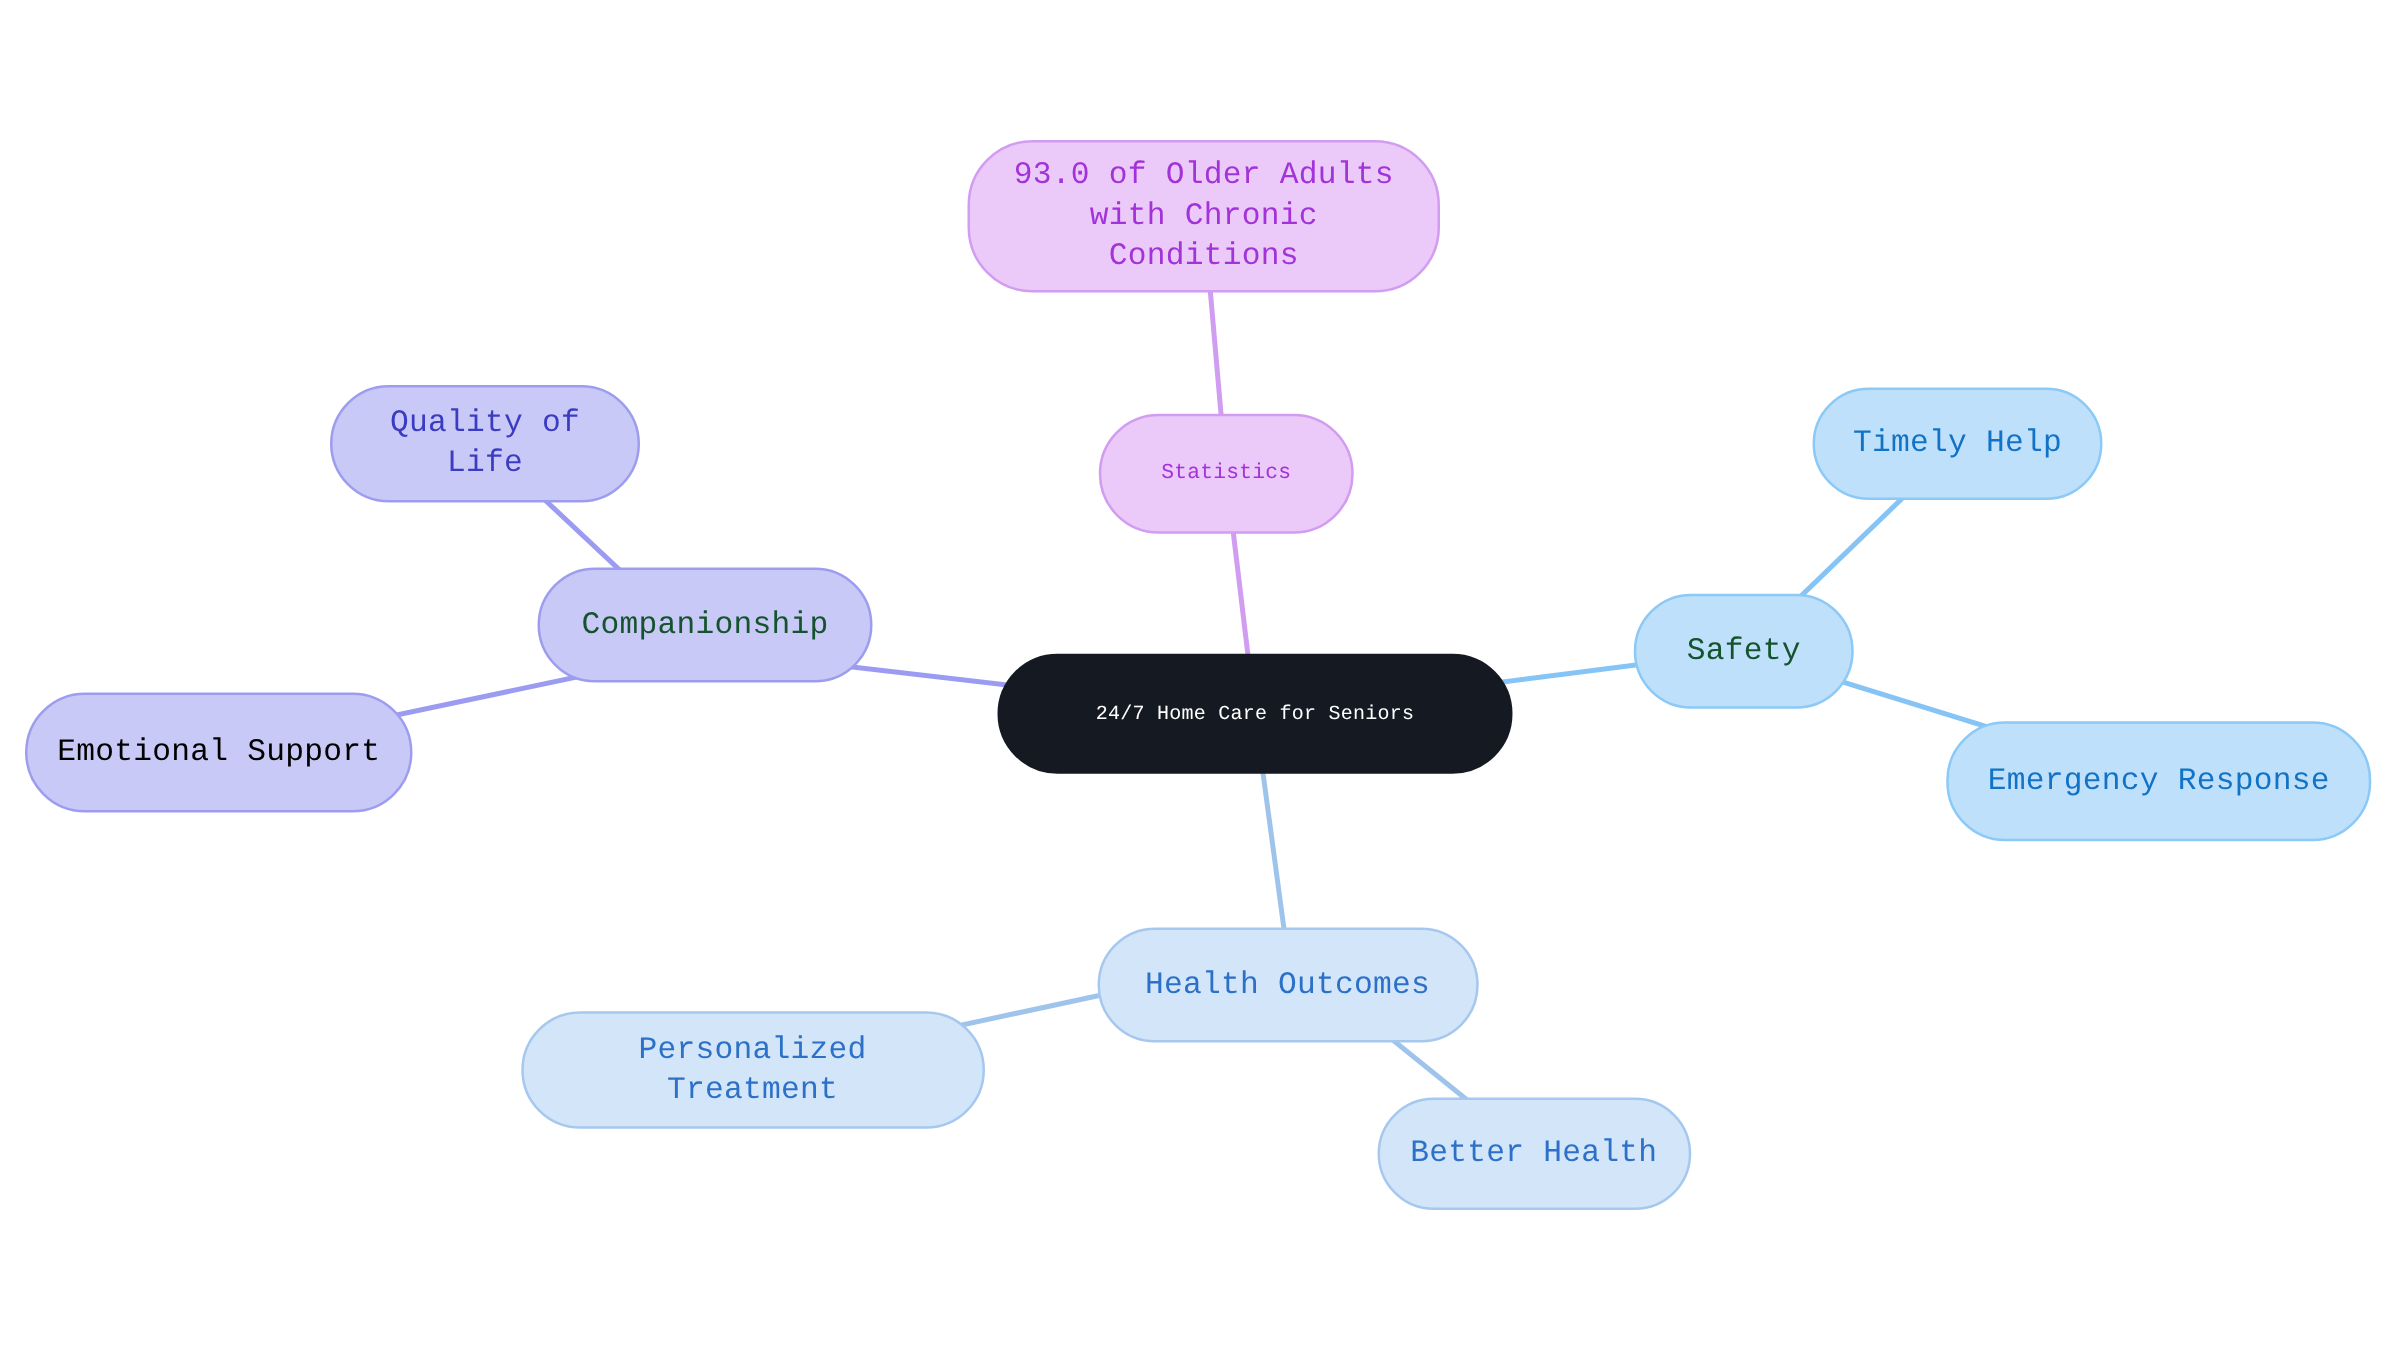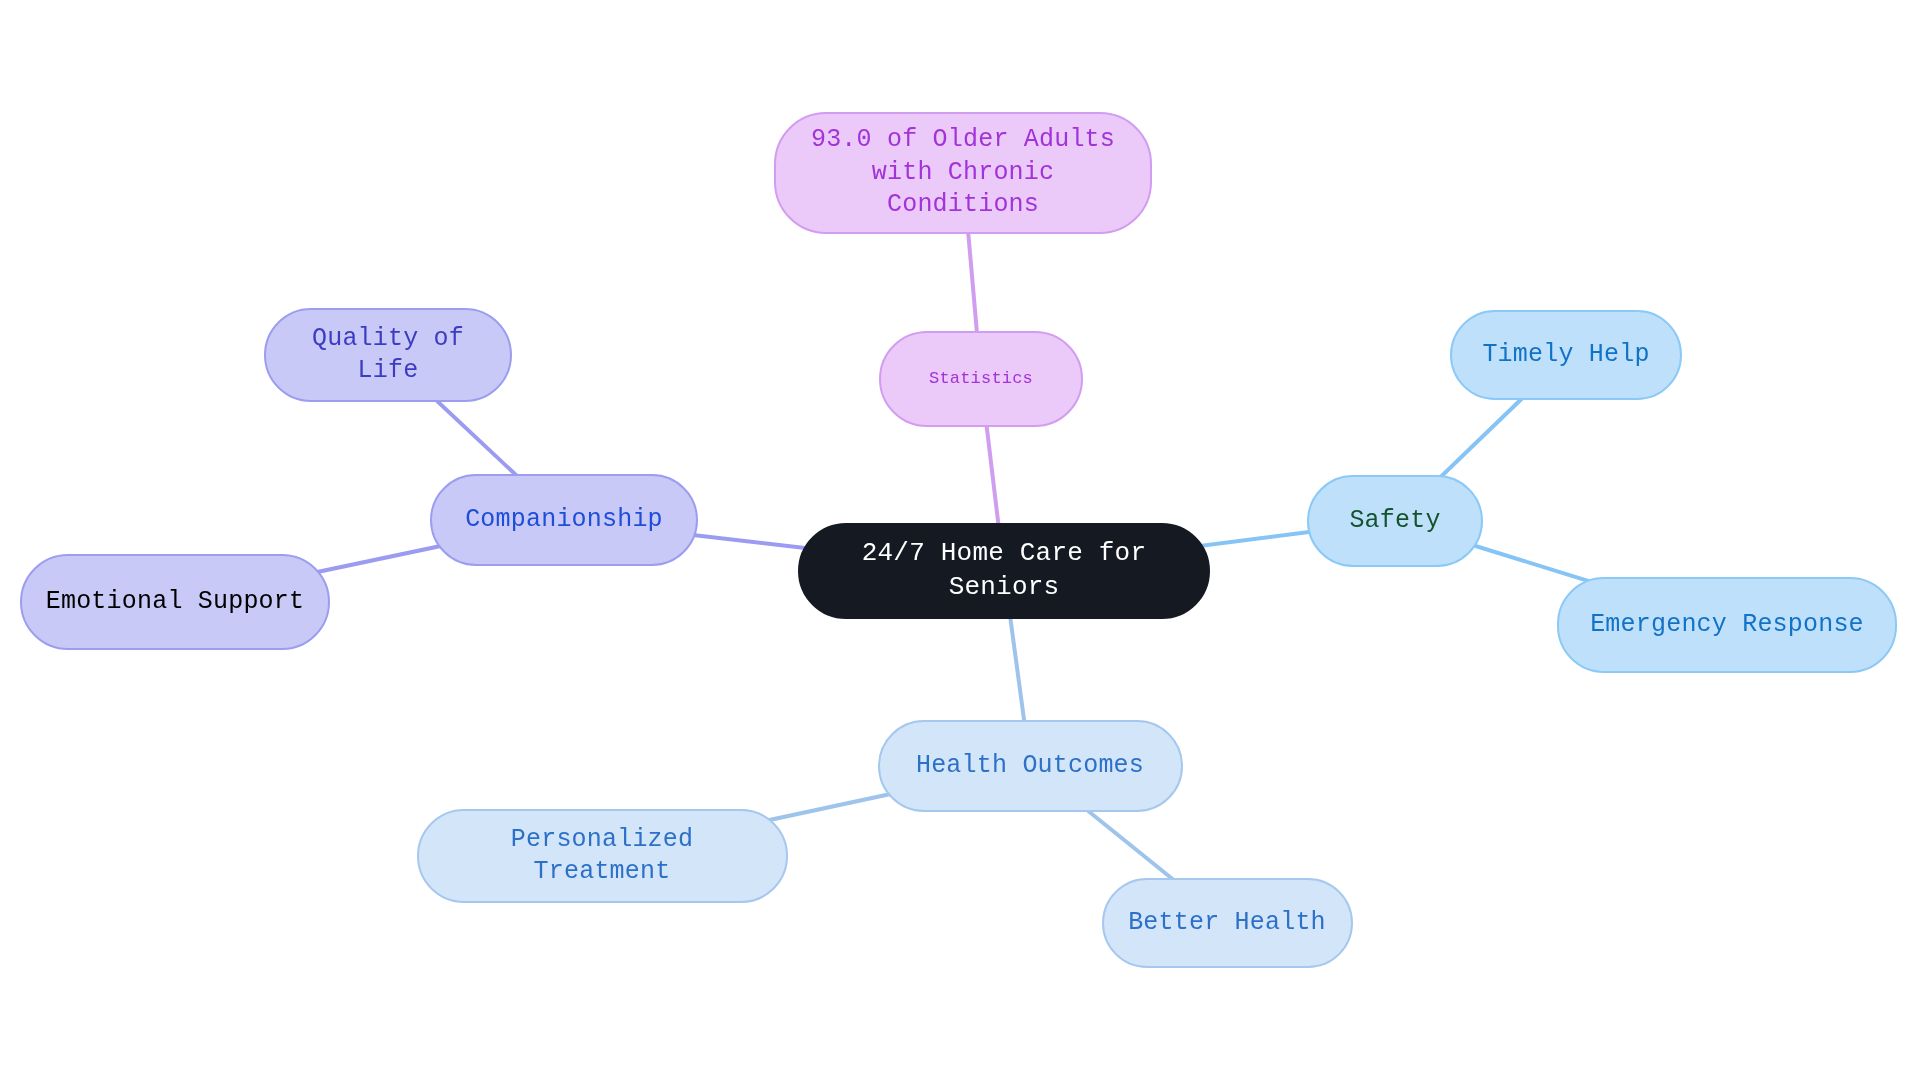--- a/index.html
+++ b/index.html
@@ -54,48 +54,48 @@
       <line x1="564" y1="520" x2="388" y2="355" stroke="#9b9bf2" stroke-width="4" stroke-linecap="round"></line>
       <line x1="564" y1="520" x2="175" y2="602" stroke="#9b9bf2" stroke-width="4" stroke-linecap="round"></line>
       <line x1="1004" y1="571" x2="1395" y2="521" stroke="#85c4f4" stroke-width="4" stroke-linecap="round"></line>
       <line x1="1395" y1="521" x2="1566" y2="356" stroke="#85c4f4" stroke-width="4" stroke-linecap="round"></line>
       <line x1="1395" y1="521" x2="1727" y2="624" stroke="#85c4f4" stroke-width="4" stroke-linecap="round"></line>
       <line x1="1004" y1="571" x2="1030" y2="764" stroke="#9fc4ec" stroke-width="4" stroke-linecap="round"></line>
       <line x1="1030" y1="764" x2="602" y2="856" stroke="#9fc4ec" stroke-width="4" stroke-linecap="round"></line>
       <line x1="1030" y1="764" x2="1227" y2="923" stroke="#9fc4ec" stroke-width="4" stroke-linecap="round"></line>
     </svg>
   <div>
-      <div class="node" style="left: 798px; top: 523px; width: 412px; height: 96px; border-radius: 48px; background: rgb(21, 26, 34); border-color: rgb(21, 26, 34); color: rgb(255, 255, 255); font-size: 26px;">
+      <div class="node" style="left: 798px; top: 523px; width: 412px; height: 96px; border-radius: 48px; background: rgb(21, 26, 34); border-color: rgb(21, 26, 34); color: rgb(255, 255, 255); font-size: 16px;">
         <span>24/7 Home Care for Seniors</span>
       </div>
       <div class="node" style="left: 879px; top: 331px; width: 204px; height: 96px; border-radius: 48px; background: rgb(235, 201, 248); border-color: rgb(210, 157, 240); color: rgb(162, 51, 216); font-size: 17px;">
         <span>Statistics</span>
       </div>
       <div class="node" style="left: 774px; top: 112px; width: 378px; height: 122px; border-radius: 52px; background: rgb(235, 201, 248); border-color: rgb(210, 157, 240); color: rgb(162, 51, 216); font-size: 25px;">
         <span>93.0 of Older Adults with Chronic Conditions</span>
       </div>
-      <div class="node" style="left: 430px; top: 474px; width: 268px; height: 92px; border-radius: 46px; background: rgb(201, 201, 247); border-color: rgb(157, 157, 240); color: #1d4ed8; font-size: 25px;">
+      <div class="node" style="left: 430px; top: 454px; width: 268px; height: 92px; border-radius: 46px; background: rgb(201, 201, 247); border-color: rgb(157, 157, 240); color: #14532d; font-size: 25px;">
         <span>Companionship</span>
       </div>
       <div class="node" style="left: 264px; top: 308px; width: 248px; height: 94px; border-radius: 47px; background: rgb(201, 201, 247); border-color: rgb(157, 157, 240); color: rgb(60, 60, 194); font-size: 25px;">
         <span>Quality of Life</span>
       </div>
       <div class="node" style="left: 20px; top: 554px; width: 310px; height: 96px; border-radius: 48px; background: rgb(201, 201, 247); border-color: rgb(157, 157, 240); color: #000000; font-size: 25px;">
         <span>Emotional Support</span>
       </div>
       <div class="node" style="left: 1307px; top: 475px; width: 176px; height: 92px; border-radius: 46px; background: rgb(191, 224, 251); border-color: rgb(139, 201, 246); color: #14532d; font-size: 25px;">
         <span>Safety</span>
       </div>
       <div class="node" style="left: 1450px; top: 310px; width: 232px; height: 90px; border-radius: 46px; background: rgb(191, 224, 251); border-color: rgb(139, 201, 246); color: rgb(18, 115, 198); font-size: 25px;">
         <span>Timely Help</span>
       </div>
       <div class="node" style="left: 1557px; top: 577px; width: 340px; height: 96px; border-radius: 47px; background: rgb(191, 224, 251); border-color: rgb(139, 201, 246); color: rgb(18, 115, 198); font-size: 25px;">
         <span>Emergency Response</span>
       </div>
-      <div class="node" style="left: 877.5px; top: 720px; width: 305px; height: 92px; border-radius: 46px; background: rgb(211, 229, 249); border-color: rgb(166, 200, 238); color: rgb(45, 112, 200); font-size: 25px;">
+      <div class="node" style="left: 877.5px; top: 742px; width: 305px; height: 92px; border-radius: 46px; background: rgb(211, 229, 249); border-color: rgb(166, 200, 238); color: rgb(45, 112, 200); font-size: 25px;">
         <span>Health Outcomes</span>
       </div>
       <div class="node" style="left: 416.5px; top: 809px; width: 371px; height: 94px; border-radius: 47px; background: rgb(211, 229, 249); border-color: rgb(166, 200, 238); color: rgb(45, 112, 200); font-size: 25px;">
         <span>Personalized Treatment</span>
       </div>
       <div class="node" style="left: 1101.5px; top: 878px; width: 251px; height: 90px; border-radius: 45px; background: rgb(211, 229, 249); border-color: rgb(166, 200, 238); color: rgb(45, 112, 200); font-size: 25px;">
         <span>Better Health</span>
       </div>
     </div>
 </div>

